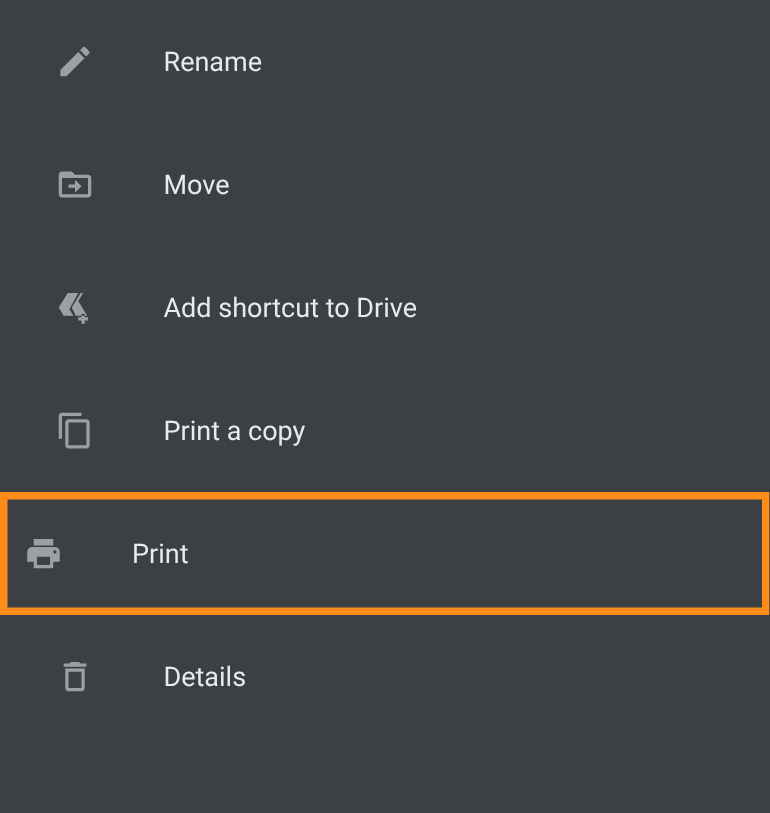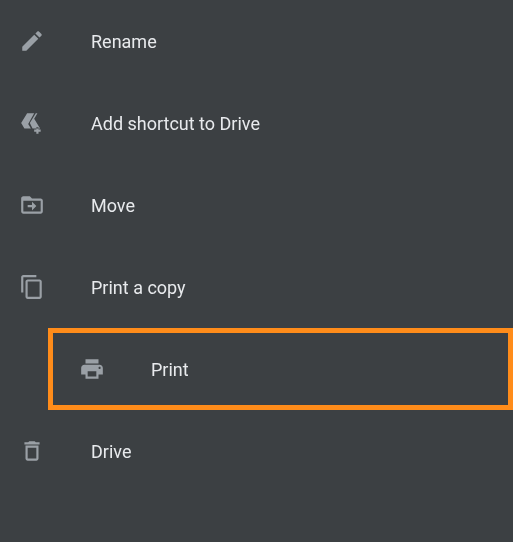--- a/index.html
+++ b/index.html
@@ -15,27 +15,26 @@
       overflow: hidden;
     }
     .menu {
       width: 100%;
       padding-top: 0;
     }
     .menu-item {
       display: flex;
       align-items: center;
       height: 82px;
-      padding-left: 18px;
+      padding-left: 36px;
       cursor: pointer;
     }
     .menu-item.highlighted {
       border: 5px solid #ff8c1a;
-      padding-left: 25px;
-      margin-left: 48px;
+      padding-left: 10px;
     }
     .icon-wrapper {
       width: 28px;
       height: 28px;
       display: flex;
       align-items: center;
       justify-content: center;
       flex-shrink: 0;
     }
     .icon-wrapper svg {
@@ -60,41 +59,41 @@
       <svg viewBox="0 0 24 24">
           <path d="M3 17.25V21h3.75L17.81 9.94l-3.75-3.75L3 17.25zM20.71 7.04c.39-.39.39-1.02 0-1.41l-2.34-2.34c-.39-.39-1.02-.39-1.41 0l-1.83 1.83 3.75 3.75 1.83-1.83z"></path>
         </svg>
     </span>
     <span class="menu-label">Rename</span>
   </div>
 
   <div class="menu-item">
     <span class="icon-wrapper">
       <svg viewBox="0 0 24 24">
-          <path d="M9.5 3L4 12.5 6.75 17h5.5l-2.75-4.5 5.5-9.5H9.5zm7 0l-5.5 9.5L13.75 17H20l-5.5-9.5L17.25 3H16.5zM18 17v2h2v2h-2v2h-2v-2h-2v-2h2v-2h2z" fill="none"></path>
-          <path d="M12 2L2 19.5 5 22h6l-2-3.5 8-14L12 2zm2.5 2l7.5 13h-5l-5-9 2.5-4zM17 18h2v2h2v2h-2v2h-2v-2h-2v-2h2v-2z" fill="none"></path>
-          <path d="M19 11c.34 0 .67.04 1 .09V6.27L10.5 1 1 6.27v7.46C1 18.22 5.06 22.37 10.5 23c.66-.08 1.3-.22 1.91-.41A6.97 6.97 0 0 1 12 18c0-3.87 3.13-7 7-7zm3 9h-2v2h-2v-2h-2v-2h2v-2h2v2h2v2z" fill="none"></path>
-          <path d="M7.5 3L2 12l3 5h6l-2.5-4L14 3H7.5zm8 0l-5.5 9 2.5 5h7l-5.5-9L17 3h-1.5zM20 20h-2v2h-2v-2h-2v-2h2v-2h2v2h2v2z"></path>
-        </svg>
-    </span>
-    <span class="menu-label">Add shortcut to Drive</span>
-  </div>
-
-  <div class="menu-item">
-    <span class="icon-wrapper">
-      <svg viewBox="0 0 24 24">
           <path d="M20 6h-8l-2-2H4c-1.1 0-2 .9-2 2v12c0 1.1.9 2 2 2h16c1.1 0 2-.9 2-2V8c0-1.1-.9-2-2-2zm0 12H4V6h5.17l2 2H20v10zm-7.83-4.5L10 11.33 13.34 8l3.33 3.33-2.17 2.17L13.33 12.33v4.17h-1v-4.17l-1.16 1.17z" fill="none"></path>
           <path d="M20 6h-8l-2-2H4c-1.1 0-1.99.9-1.99 2L2 18c0 1.1.9 2 2 2h16c1.1 0 2-.9 2-2V8c0-1.1-.9-2-2-2zm0 12H4V8h16v10zm-8.5-1l-2-2 1.06-1.06L11.5 14.88V11h1v3.88l.94-.94L14.5 15l-2 2z" fill="none"></path>
           <path d="M20 6h-8l-2-2H4C2.9 4 2 4.9 2 6v12c0 1.1.9 2 2 2h16c1.1 0 2-.9 2-2V8c0-1.1-.9-2-2-2zm0 12H4V8h16v10z M9 13l4-4v3h4v2h-4v3l-4-4z" fill="none"></path>
           <path d="M20 6h-8l-2-2H4c-1.1 0-2 .9-2 2v12c0 1.1.9 2 2 2h16c1.1 0 2-.9 2-2V8c0-1.1-.9-2-2-2zm0 12H4V8h16v10zM8 13.01l1.41 1.41L11 12.84V17h2v-4.16l1.59 1.59L16 13.01 12.01 9 8 13.01z" fill="none"></path>
           <path d="M20 6h-8l-2-2H4c-1.1 0-2 .9-2 2v12c0 1.1.9 2 2 2h16c1.1 0 2-.9 2-2V8c0-1.1-.9-2-2-2zm0 12H4V8h16v10z"></path>
           <path d="M12 9l-4 4h3v4h2v-4h3l-4-4z" transform="rotate(90 12 13)"></path>
         </svg>
     </span>
     <span class="menu-label">Move</span>
+  </div>
+
+  <div class="menu-item">
+    <span class="icon-wrapper">
+      <svg viewBox="0 0 24 24">
+          <path d="M9.5 3L4 12.5 6.75 17h5.5l-2.75-4.5 5.5-9.5H9.5zm7 0l-5.5 9.5L13.75 17H20l-5.5-9.5L17.25 3H16.5zM18 17v2h2v2h-2v2h-2v-2h-2v-2h2v-2h2z" fill="none"></path>
+          <path d="M12 2L2 19.5 5 22h6l-2-3.5 8-14L12 2zm2.5 2l7.5 13h-5l-5-9 2.5-4zM17 18h2v2h2v2h-2v2h-2v-2h-2v-2h2v-2z" fill="none"></path>
+          <path d="M19 11c.34 0 .67.04 1 .09V6.27L10.5 1 1 6.27v7.46C1 18.22 5.06 22.37 10.5 23c.66-.08 1.3-.22 1.91-.41A6.97 6.97 0 0 1 12 18c0-3.87 3.13-7 7-7zm3 9h-2v2h-2v-2h-2v-2h2v-2h2v2h2v2z" fill="none"></path>
+          <path d="M7.5 3L2 12l3 5h6l-2.5-4L14 3H7.5zm8 0l-5.5 9 2.5 5h7l-5.5-9L17 3h-1.5zM20 20h-2v2h-2v-2h-2v-2h2v-2h2v2h2v2z"></path>
+        </svg>
+    </span>
+    <span class="menu-label">Add shortcut to Drive</span>
   </div>
 
   <div class="menu-item">
     <span class="icon-wrapper">
       <svg viewBox="0 0 24 24">
           <path d="M16 1H4c-1.1 0-2 .9-2 2v14h2V3h12V1zm3 4H8c-1.1 0-2 .9-2 2v14c0 1.1.9 2 2 2h11c1.1 0 2-.9 2-2V7c0-1.1-.9-2-2-2zm0 16H8V7h11v14z"></path>
         </svg>
     </span>
     <span class="menu-label">Print a copy</span>
   </div>
@@ -108,16 +107,16 @@
     </span>
     <span class="menu-label">Print</span>
   </div>
 
   <div class="menu-item">
     <span class="icon-wrapper">
       <svg viewBox="0 0 24 24">
           <path d="M6 19c0 1.1.9 2 2 2h8c1.1 0 2-.9 2-2V7H6v12zM8 9h8v10H8V9zm7.5-5l-1-1h-5l-1 1H5v2h14V4z"></path>
         </svg>
     </span>
-    <span class="menu-label">Drive</span>
+    <span class="menu-label">Details</span>
   </div>
 
 </div>
 
 </body></html>

